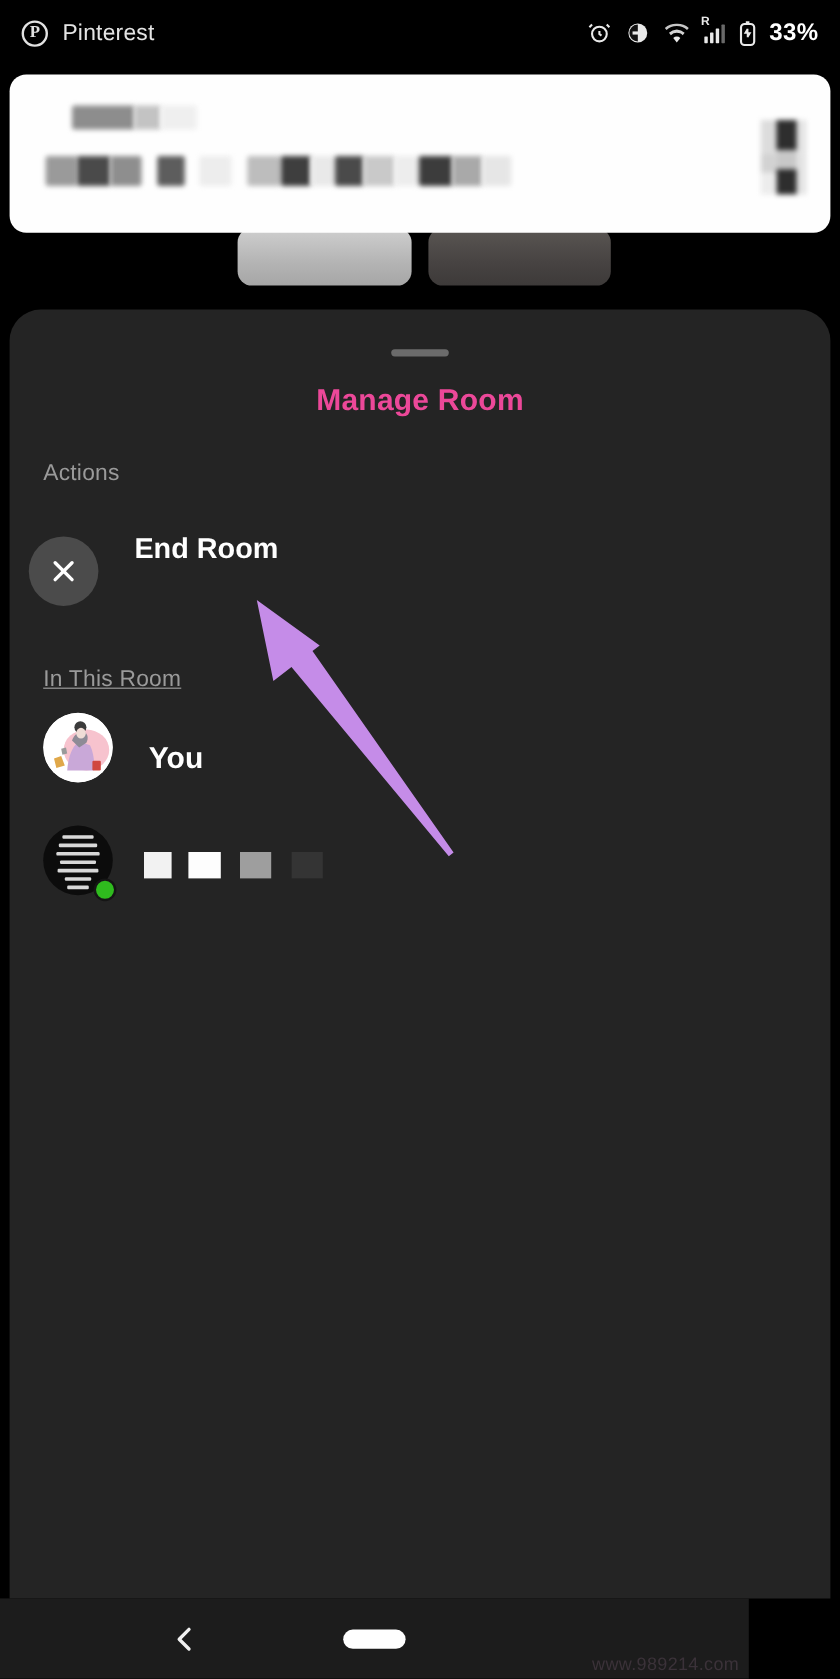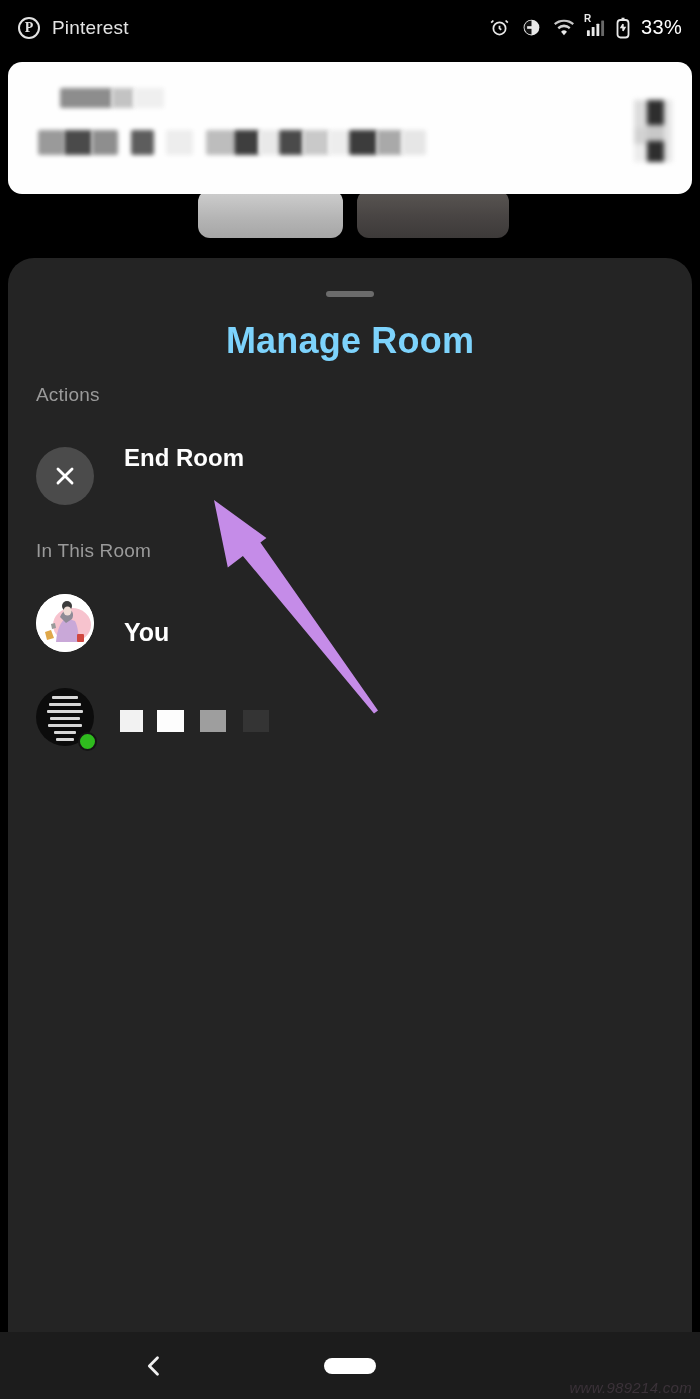--- a/index.html
+++ b/index.html
@@ -21,21 +21,21 @@
   .pin-logo{
     width:22px;height:22px;border-radius:50%;
     border:2px solid #e2e2e2;
     display:flex;align-items:center;justify-content:center;
     font-size:14px;font-weight:bold;color:#e2e2e2;line-height:1;
     font-family:"Liberation Serif", serif;
   }
   .sb-app-name{ font-size:19px; color:#e4e4e4; letter-spacing:.2px; }
   .sb-right{ display:flex; align-items:center; gap:11px; }
   .sb-right svg{ display:block; }
-  .sb-batt-text{ font-size:20px; font-weight:normal; color:#fff; letter-spacing:.3px; }
+  .sb-batt-text{ font-size:20px; font-weight:bold; color:#fff; letter-spacing:.3px; }
 
   
   .notif{
     position:absolute; left:8px; top:62px; width:684px; height:132px;
     background:#fefefe; border-radius:14px; overflow:hidden;
   }
   .notif-body{ position:absolute; left:30px; top:26px; }
   .blk{ position:absolute; border-radius:2px; filter:blur(2.2px); }
   .notif-thumb{ position:absolute; right:20px; top:38px; width:38px; height:62px; filter:blur(2.4px); }
   .notif-thumb i{ position:absolute; display:block; }
@@ -53,30 +53,30 @@
   .sheet{
     position:absolute; left:8px; top:258px; width:684px; height:1074px;
     background:#242424; border-radius:26px 26px 0 0;
   }
   .grabber{
     position:absolute; left:50%; transform:translateX(-50%); top:33px;
     width:48px; height:6px; border-radius:3px; background:#6b6b6b;
   }
   .sheet-title{
     position:absolute; left:0; right:0; top:62px; text-align:center;
-    color:#7dd3fc; font-size:36px; font-weight:bold; letter-spacing:.2px;
+    color:#ec4899; font-size:25px; font-weight:bold; letter-spacing:.2px;
   }
   .section-label{
     position:absolute; left:28px; color:#9a9a9a; font-size:19px; letter-spacing:.2px;
   }
   .label-actions{ top:126px;text-align:right; }
-  .label-inroom{ top:282px; }
-
-  
-  .row-endroom{ position:absolute; left:28px; top:185px; width:628px; height:72px; }
+  .label-inroom{ top:298px;text-decoration:underline; }
+
+  
+  .row-endroom{ position:absolute; left:16px; top:185px; width:628px; height:72px; }
   .circle-icon{
     position:absolute; left:0; top:4px; width:58px; height:58px;
     border-radius:50%; background:#4b4b4b;
     display:flex; align-items:center; justify-content:center;
   }
   .row-main{ position:absolute; left:88px; top:0; }
   .row-title{ color:#ffffff; font-size:24px; font-weight:bold; line-height:30px; }
   .row-sub{ color:#8e8e8e; font-size:19px; line-height:28px; margin-top:4px; }
 
   
@@ -112,21 +112,21 @@
   .txtart{ position:absolute; inset:0; }
   .txtart i{
     position:absolute; left:50%; transform:translateX(-50%);
     height:3px; background:#d8d8d8; border-radius:1px;
   }
 
   
   .arrow{ position:absolute; left:0; top:0; width:700px; height:1399px; pointer-events:none; }
 
   
-  .navbar{ position:absolute; left:0; bottom:0; width:700px; height:67px; background:#1c1c1c;font-style:italic; }
+  .navbar{ position:absolute; left:0; bottom:0; width:624px; height:67px; background:#1c1c1c; }
   .nav-back{
     position:absolute; left:140px; top:50%; transform:translateY(-50%);
     width:28px; height:28px;
   }
   .nav-home{
     position:absolute; left:50%; transform:translateX(-50%); top:50%; margin-top:-8px;
     width:52px; height:16px; border-radius:8px; background:#ffffff;
   }
   .watermark{
     position:absolute; right:8px; bottom:3px;

